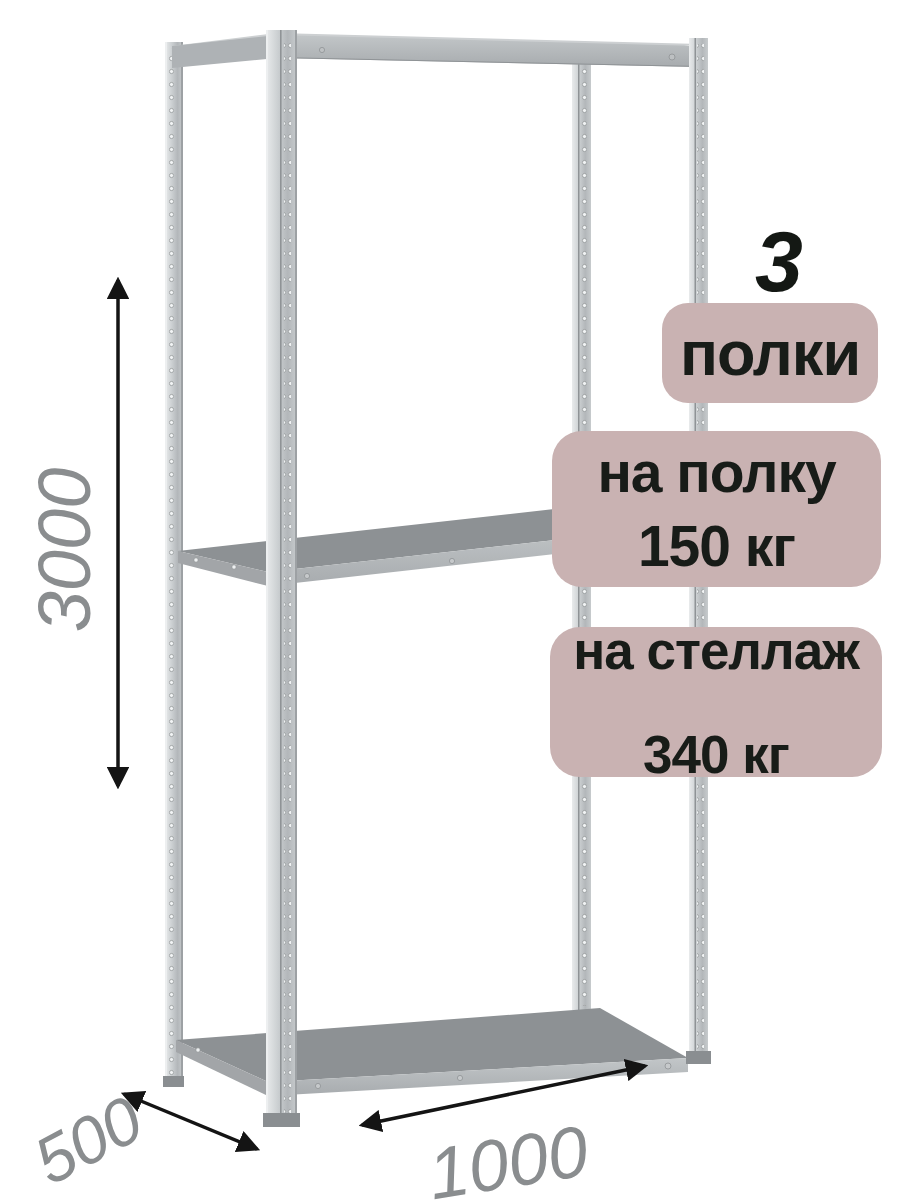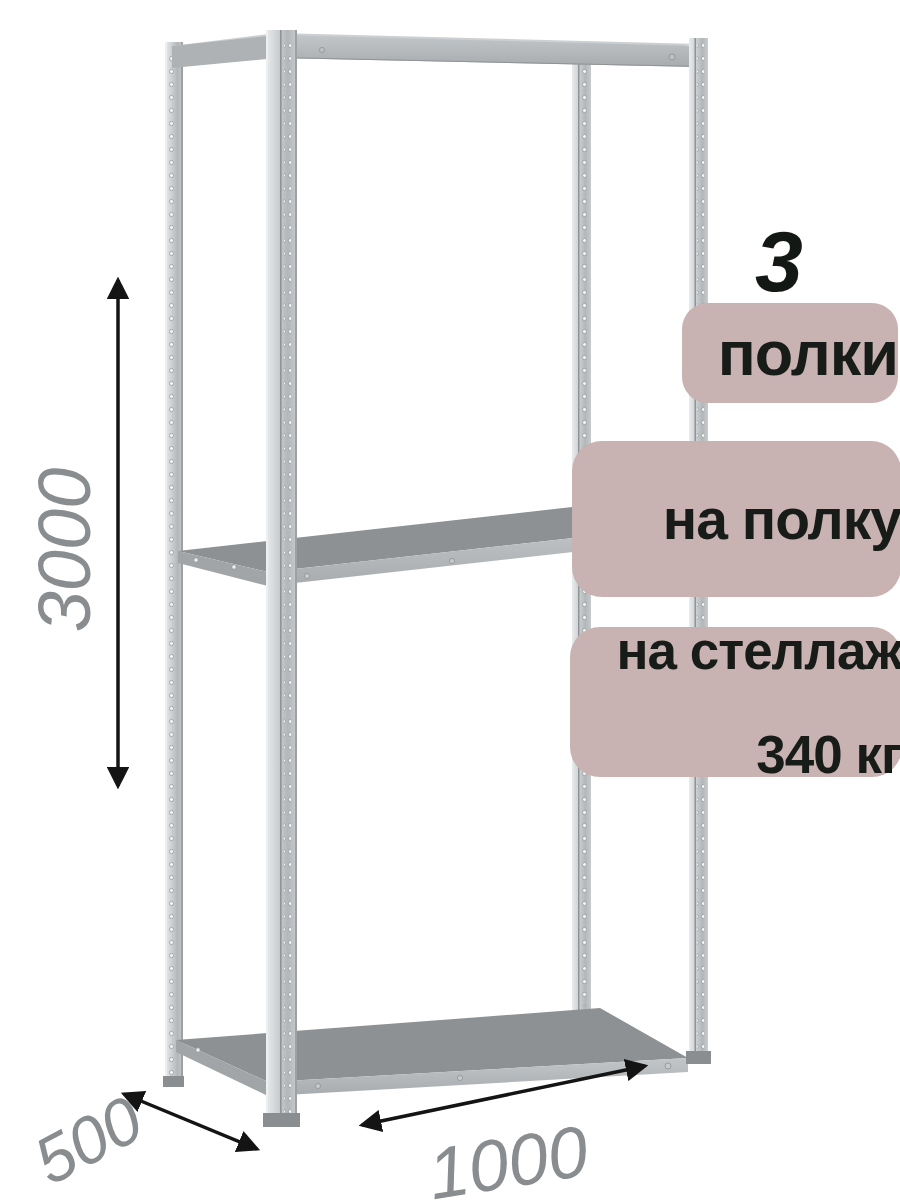--- a/index.html
+++ b/index.html
@@ -2,25 +2,25 @@
 <html><head>
 <meta charset="utf-8">
 <style>
   html,body{margin:0;padding:0;background:#fff;}
   .stage{position:relative;width:900px;height:1200px;background:#ffffff;overflow:hidden;
          font-family:"Liberation Sans","DejaVu Sans",sans-serif;}
   .stage svg{position:absolute;left:0;top:0;}
   .count{position:absolute;left:727px;top:218px;width:104px;text-align:center;
          font-size:86px;line-height:86px;font-weight:700;font-style:italic;color:#141814;}
   .badge{position:absolute;background:#c9b2b2;color:#181c18;font-weight:700;
-         display:flex;flex-direction:column;justify-content:center;align-items:flex-end;
-         text-align:center;margin-left:20px;}
+         display:flex;flex-direction:column;justify-content:center;align-items:center;
+         text-align:center;}
   .badge-count-label{left:662px;top:303px;width:216px;height:100px;border-radius:26px;
          font-size:63px;letter-spacing:-1px;}
-  .badge-shelf-load{left:552px;top:441px;width:329px;height:156px;border-radius:30px;
+  .badge-shelf-load{left:552px;top:431px;width:329px;height:156px;border-radius:30px;
          font-size:57px;line-height:74px;letter-spacing:-1px;}
   .badge-rack-load{left:550px;top:627px;width:332px;height:150px;border-radius:30px;
          font-size:53px;line-height:71px;letter-spacing:-1px;gap:33px;}
   .dim-text{font-style:italic;fill:#8a8d8f;}
 </style>
 </head>
 <body>
 
 <div class="stage">
 
@@ -111,20 +111,21 @@
   </svg>
 
   <div class="count">3</div>
 
   <div class="badge badge-count-label">
     <span>полки</span>
   </div>
 
   <div class="badge badge-shelf-load">
     <div>на полку</div>
+    <div>150 кг</div>
   </div>
 
   <div class="badge badge-rack-load">
     <div>на стеллаж</div>
     <div>340 кг</div>
   </div>
 
 </div>
 
 </body></html>

